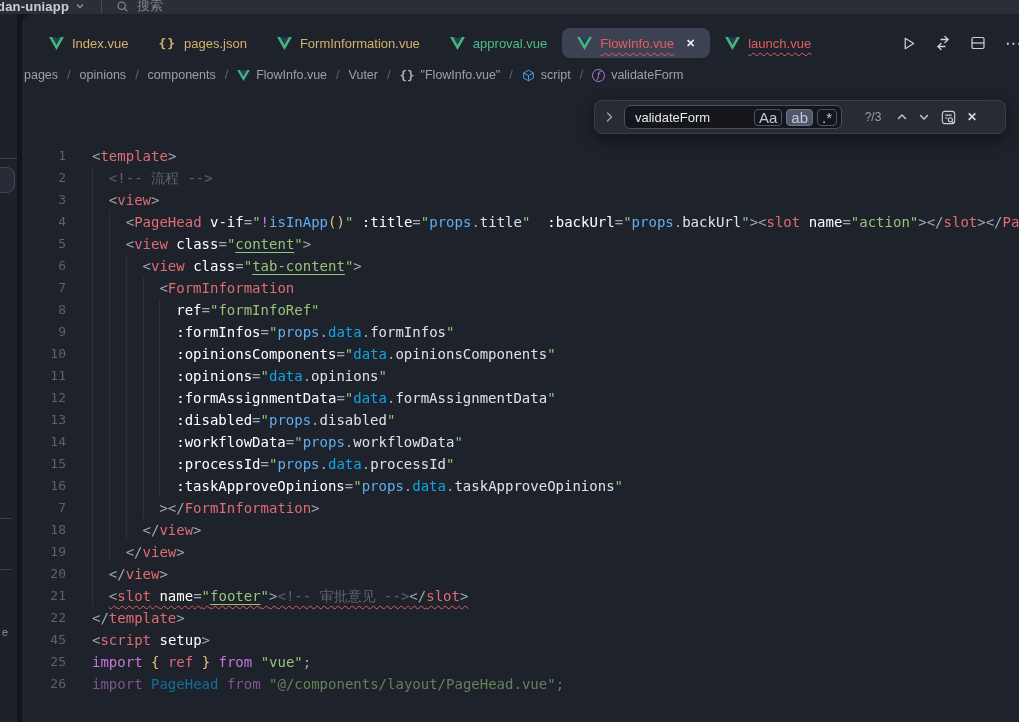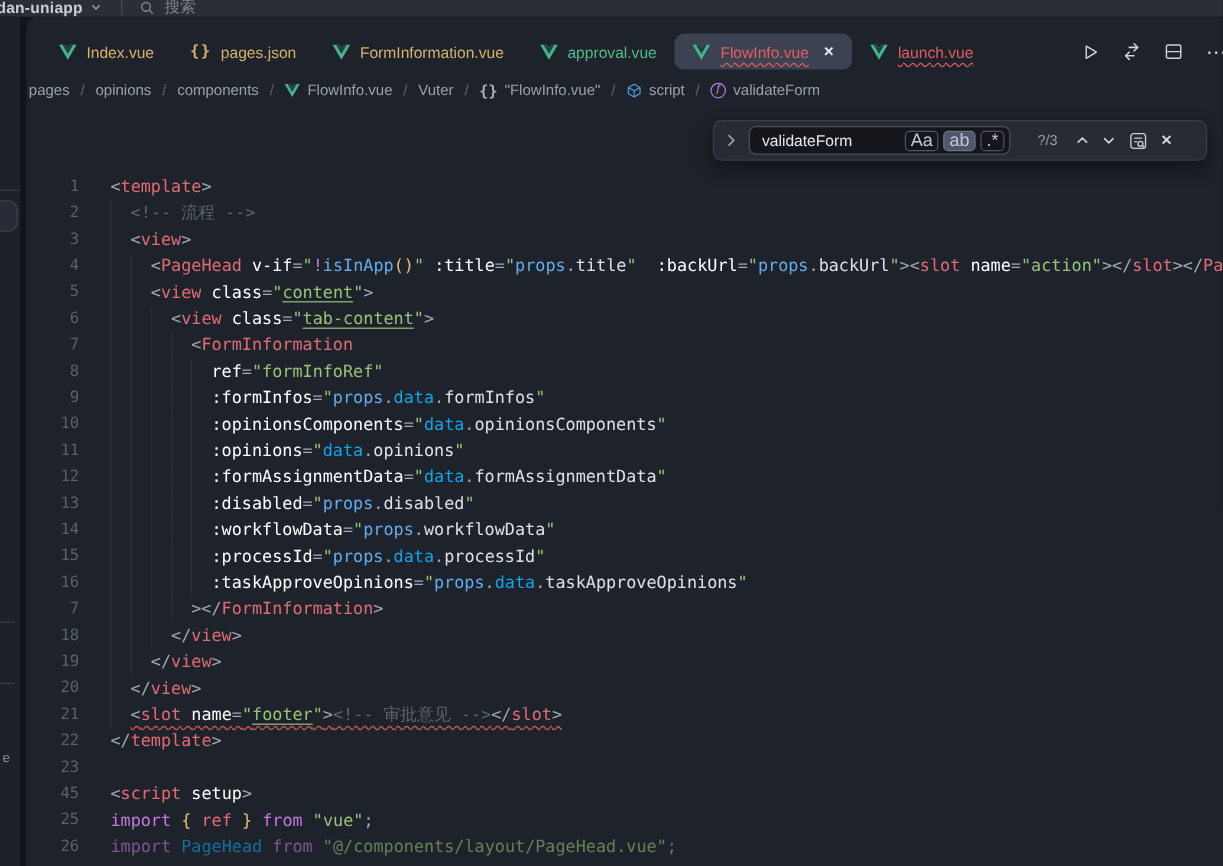--- a/index.html
+++ b/index.html
@@ -288,18 +288,17 @@
       <div class="line"><span class="num">13</span><div class="lc"><span class="ig"></span><span class="ig"></span><span class="ig"></span><span class="ig"></span><span class="ig"></span><span class="tk-attr">:disabled</span><span class="tk-pun">=</span><span class="tk-str">"</span><span class="tk-obj">props</span><span class="tk-pun">.</span><span class="tk-propB">disabled</span><span class="tk-str">"</span></div></div>
       <div class="line"><span class="num">14</span><div class="lc"><span class="ig"></span><span class="ig"></span><span class="ig"></span><span class="ig"></span><span class="ig"></span><span class="tk-attr">:workflowData</span><span class="tk-pun">=</span><span class="tk-str">"</span><span class="tk-obj">props</span><span class="tk-pun">.</span><span class="tk-propB">workflowData</span><span class="tk-str">"</span></div></div>
       <div class="line"><span class="num">15</span><div class="lc"><span class="ig"></span><span class="ig"></span><span class="ig"></span><span class="ig"></span><span class="ig"></span><span class="tk-attr">:processId</span><span class="tk-pun">=</span><span class="tk-str">"</span><span class="tk-obj">props</span><span class="tk-pun">.</span><span class="tk-prop">data</span><span class="tk-pun">.</span><span class="tk-propB">processId</span><span class="tk-str">"</span></div></div>
       <div class="line"><span class="num">16</span><div class="lc"><span class="ig"></span><span class="ig"></span><span class="ig"></span><span class="ig"></span><span class="ig"></span><span class="tk-attr">:taskApproveOpinions</span><span class="tk-pun">=</span><span class="tk-str">"</span><span class="tk-obj">props</span><span class="tk-pun">.</span><span class="tk-prop">data</span><span class="tk-pun">.</span><span class="tk-propB">taskApproveOpinions</span><span class="tk-str">"</span></div></div>
       <div class="line"><span class="num">7</span><div class="lc"><span class="ig"></span><span class="ig"></span><span class="ig"></span><span class="ig"></span><span class="tk-pun">&gt;&lt;/</span><span class="tk-tag">FormInformation</span><span class="tk-pun">&gt;</span></div></div>
       <div class="line"><span class="num">18</span><div class="lc"><span class="ig"></span><span class="ig"></span><span class="ig"></span><span class="tk-pun">&lt;/</span><span class="tk-tag">view</span><span class="tk-pun">&gt;</span></div></div>
       <div class="line"><span class="num">19</span><div class="lc"><span class="ig"></span><span class="ig"></span><span class="tk-pun">&lt;/</span><span class="tk-tag">view</span><span class="tk-pun">&gt;</span></div></div>
       <div class="line"><span class="num">20</span><div class="lc"><span class="ig"></span><span class="tk-pun">&lt;/</span><span class="tk-tag">view</span><span class="tk-pun">&gt;</span></div></div>
       <div class="line"><span class="num">21</span><div class="lc"><span class="ig"></span><span class="sq"><span class="tk-pun">&lt;</span><span class="tk-tag">slot</span><span class="tk-pun"> </span><span class="tk-attr">name</span><span class="tk-pun">=</span><span class="tk-str">"</span><span class="tk-strU">footer</span><span class="tk-str">"</span><span class="tk-pun">&gt;</span><span class="tk-com">&lt;!-- 审批意见 --&gt;</span><span class="tk-pun">&lt;/</span><span class="tk-tag">slot</span><span class="tk-pun">&gt;</span></span></div></div>
       <div class="line"><span class="num">22</span><div class="lc"><span class="tk-pun">&lt;/</span><span class="tk-tag">template</span><span class="tk-pun">&gt;</span></div></div>
-      <div class="line"><span class="num">23</span><div class="lc"></div></div>
       <div class="line"><span class="num">45</span><div class="lc"><span class="tk-pun">&lt;</span><span class="tk-tag">script</span><span class="tk-pun"> </span><span class="tk-attr">setup</span><span class="tk-pun">&gt;</span></div></div>
       <div class="line"><span class="num">25</span><div class="lc"><span class="tk-kw">import</span><span class="tk-pun"> </span><span class="tk-gold">{</span><span class="tk-pun"> </span><span class="tk-red">ref</span><span class="tk-pun"> </span><span class="tk-gold">}</span><span class="tk-pun"> </span><span class="tk-kw">from</span><span class="tk-pun"> </span><span class="tk-str">"vue"</span><span class="tk-pun">;</span></div></div>
       <div class="line"><span class="num">26</span><div class="lc dim"><span class="tk-kw">import</span><span class="tk-pun"> </span><span class="tk-prop">PageHead</span><span class="tk-pun"> </span><span class="tk-kw">from</span><span class="tk-pun"> </span><span class="tk-str">"@/components/layout/PageHead.vue"</span><span class="tk-pun">;</span></div></div>
     </div>
 </div>
 
 </body></html>

